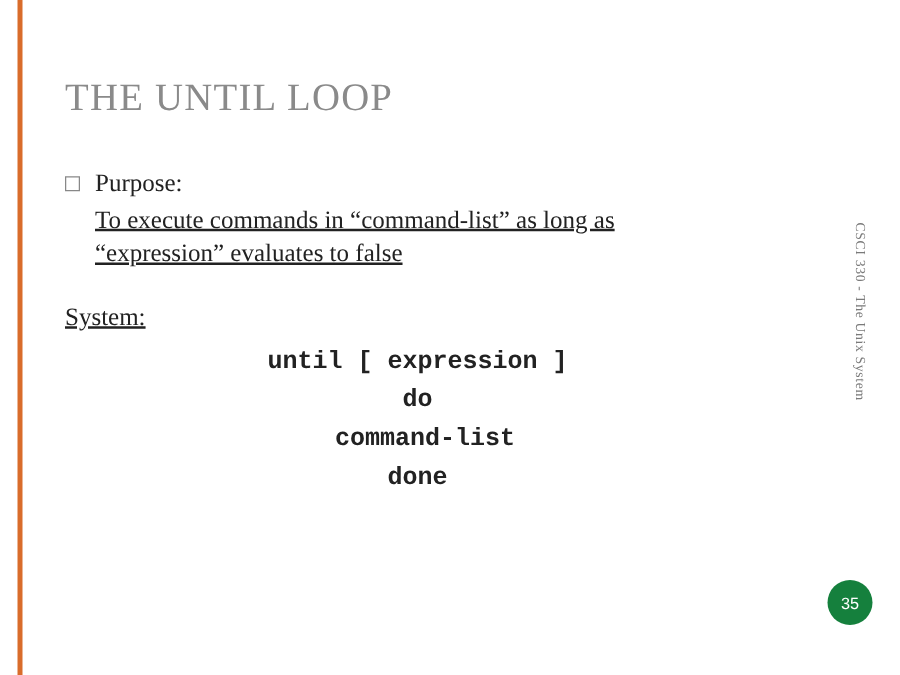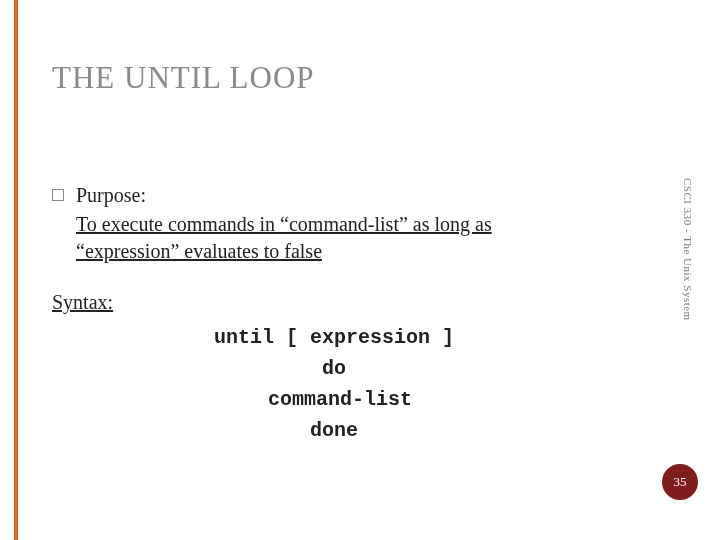--- a/index.html
+++ b/index.html
@@ -35,21 +35,20 @@
     top: 134px;
     width: 540px;
     color: #222;
     font-size: 20px;
     line-height: 1.35;
   }
   .bullet-row {
     display: flex;
     align-items: flex-start;
     margin-bottom: 2px;
-    margin-top: 48px;
   }
   .bullet {
     width: 10px;
     height: 10px;
     border: 1px solid #888;
     margin-top: 7px;
     margin-right: 12px;
     flex-shrink: 0;
   }
   .purpose-text {
@@ -81,43 +80,43 @@
     letter-spacing: 0.5px;
     font-family: Georgia, serif;
   }
   .page-badge {
     position: absolute;
     right: 22px;
     bottom: 40px;
     width: 36px;
     height: 36px;
     border-radius: 50%;
-    background: #7f1d1d;
+    background: #15803d;
     color: #fff;
     font-size: 13px;
     display: flex;
     align-items: center;
     justify-content: center;
-    font-family: Liberation Serif, serif;
+    font-family: Liberation Sans, sans-serif;
   }
 </style>
 </head>
 <body>
 
 <div class="accent-bar"></div>
 
 <div class="title">THE UNTIL LOOP</div>
 
 <div class="content">
   <div class="bullet-row">
     <div class="bullet"></div>
     <div>Purpose:</div>
   </div>
   <div class="purpose-text">To execute commands in “command-list” as long as “expression” evaluates to false</div>
-  <div class="syntax-label">Syntax:</div>
+  <div class="syntax-label">System:</div>
   <div class="code-block">until [ expression ]
 do
  command-list
 done</div>
 </div>
 
 <div class="side-text">CSCI 330 - The Unix System</div>
 
 <div class="page-badge">35</div>
 

